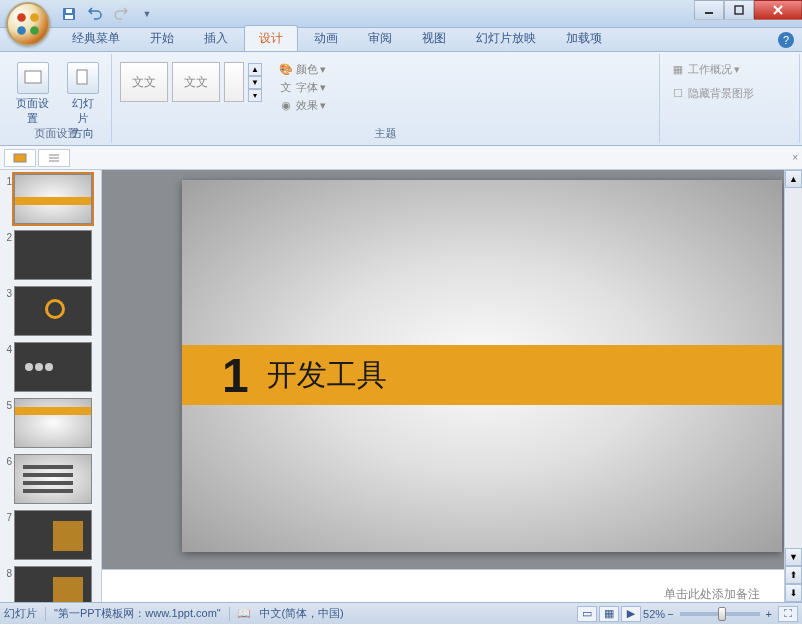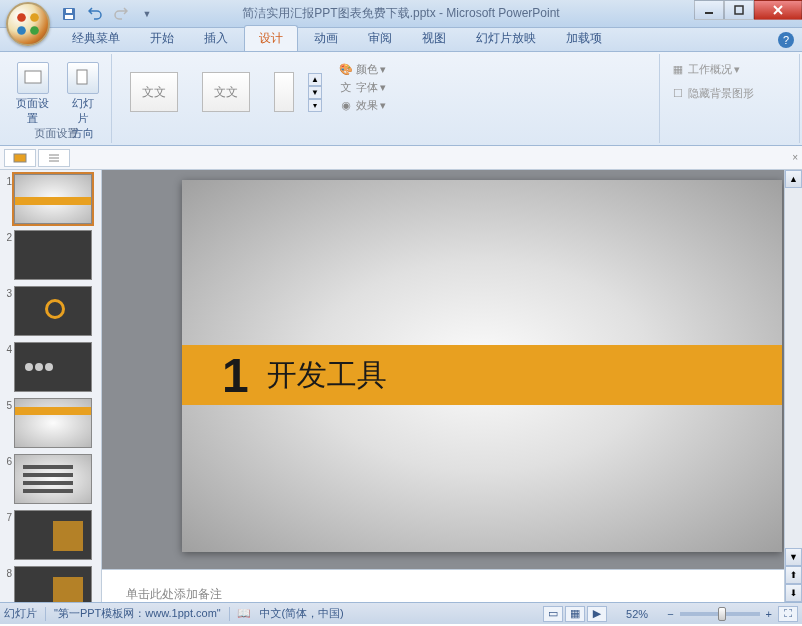--- a/index.html
+++ b/index.html
@@ -23,21 +23,21 @@
 .tab.active { background: #eef3fa; border: 1px solid #9fb8d6; border-bottom: none; color: #d06020; }
 .help-btn { position: absolute; right: 8px; top: 4px; width: 16px; height: 16px; border-radius: 50%; background: #3a7abd; color: #fff; font-size: 11px; display: flex; align-items: center; justify-content: center; cursor: pointer; }
 
 
 .ribbon { height: 94px; background: linear-gradient(#eef3fa, #dde8f5); border-bottom: 1px solid #9fb8d6; display: flex; padding: 2px; }
 .ribbon-group { border-right: 1px solid #c0d0e4; padding: 2px 6px; display: flex; flex-direction: column; position: relative; }
 .ribbon-group-label { position: absolute; bottom: 2px; left: 0; right: 0; text-align: center; font-size: 11px; color: #5a6e8c; }
 .ribbon-body { flex: 1; display: flex; align-items: flex-start; gap: 4px; padding-top: 4px; }
 .big-btn { display: flex; flex-direction: column; align-items: center; padding: 2px 6px; cursor: pointer; border-radius: 3px; font-size: 11px; color: #3a5a8a; text-align: center; }
 .big-icon { width: 32px; height: 32px; margin-bottom: 2px; background: linear-gradient(#fff, #d8e4f0); border: 1px solid #a8bcd8; border-radius: 2px; display: flex; align-items: center; justify-content: center; }
-.theme-box { width: 48px; height: 40px; background: linear-gradient(#fff, #eee); border: 1px solid #bbb; margin: 12px; display: flex; align-items: center; justify-content: center; font-size: 12px; color: #888; cursor: pointer; }
+.theme-box { width: 48px; height: 40px; background: linear-gradient(#fff, #eee); border: 1px solid #bbb; margin: 2px; display: flex; align-items: center; justify-content: center; font-size: 12px; color: #888; cursor: pointer; }
 .theme-gallery { display: flex; align-items: center; }
 .gallery-controls { display: flex; flex-direction: column; margin-left: 2px; }
 .gallery-ctrl { width: 14px; height: 13px; border: 1px solid #a8bcd8; background: #e8eef8; font-size: 8px; display: flex; align-items: center; justify-content: center; cursor: pointer; }
 .mini-row { display: flex; align-items: center; gap: 2px; padding: 1px 4px; font-size: 11px; color: #888; cursor: pointer; }
 .mini-icon { width: 16px; height: 16px; display: flex; align-items: center; justify-content: center; }
 .bg-group .mini-row { color: #999; }
 
 
 .outline-strip { height: 24px; background: #f4f6fa; border-bottom: 1px solid #c0cddc; display: flex; gap: 2px; padding: 2px 4px; align-items: center; }
 .outline-tab { width: 32px; height: 18px; border: 1px solid #c0cddc; background: #fff; display: flex; align-items: center; justify-content: center; cursor: pointer; }
@@ -55,21 +55,21 @@
 
 .editor { flex: 1; background: #8a8d92; position: relative; overflow: hidden; }
 .slide { position: absolute; left: 80px; top: 10px; width: 600px; height: 372px; background: radial-gradient(ellipse at center, #fcfcfc 0%, #e0e0e0 40%, #a0a0a0 100%); box-shadow: 0 2px 8px rgba(0,0,0,0.4); }
 .slide-band { position: absolute; left: 0; right: 0; top: 165px; height: 60px; background: #e8a020; display: flex; align-items: center; padding-left: 40px; }
 .slide-num { font-size: 48px; font-weight: bold; color: #1a1a1a; font-family: Arial; }
 .slide-title { font-size: 30px; color: #1a1a1a; margin-left: 18px; font-weight: 300; }
 .vscroll { position: absolute; right: 0; top: 0; bottom: 0; width: 18px; background: #e8ecf2; border-left: 1px solid #c0cddc; }
 .vscroll-btn { height: 18px; border: 1px solid #a8bcd8; background: linear-gradient(#f0f4fa, #d8e0ec); display: flex; align-items: center; justify-content: center; font-size: 9px; cursor: pointer; }
 .vscroll-bottom { position: absolute; bottom: 0; left: 0; right: 0; }
 
-.notes { height: 16px; background: #fff; border-top: 1px solid #c0cddc; padding: 16px 24px; font-size: 12px; color: #888; margin-right: 18px; }
+.notes { height: 16px; background: #fff; border-top: 1px solid #c0cddc; padding: 16px 24px; font-size: 12px; color: #888; margin-right: 18px; text-align: right; }
 
 
 .status-bar { height: 22px; background: linear-gradient(#dce4f0, #c8d6e8); border-top: 1px solid #9fb8d6; display: flex; align-items: center; font-size: 11px; color: #3a5a8a; padding: 0 4px; gap: 8px; }
 .status-sep { width: 1px; height: 14px; background: #a8bcd8; }
 .status-right { margin-left: auto; display: flex; align-items: center; gap: 2px; }
 .view-btn { width: 20px; height: 16px; border: 1px solid #a8bcd8; background: #eef3fa; cursor: pointer; display: flex; align-items: center; justify-content: center; }
 .zoom-slider { width: 80px; height: 4px; background: #a8bcd8; position: relative; margin: 0 4px; }
 .zoom-thumb { position: absolute; width: 8px; height: 14px; background: linear-gradient(#fff, #ccc); border: 1px solid #888; top: -5px; left: 38px; border-radius: 2px; }
 </style>
 </head>
@@ -97,21 +97,20 @@
           <path d="M4 7 L1 4 L4 1 M1 4 H9 A4 4 0 0 1 9 12 H6" stroke="#3a7abd" fill="none" stroke-width="1.5"></path>
         </svg>
       </div>
     <div class="qat-btn">
         <svg width="14" height="14" viewBox="0 0 14 14">
           <path d="M10 7 L13 4 L10 1 M13 4 H5 A4 4 0 0 0 5 12 H8" stroke="#b8b8b8" fill="none" stroke-width="1.5"></path>
         </svg>
       </div>
     <div class="qat-btn" style="font-size:9px;color:#5a6e8c">▼</div>
   </div>
-  <div class="title-text">简洁实用汇报PPT图表免费下载.pptx - Microsoft PowerPoint</div>
   <div class="win-controls">
     <div class="win-btn win-min">
         <svg width="10" height="10">
           <line x1="1" y1="8" x2="9" y2="8" stroke="#333" stroke-width="2"></line>
         </svg>
       </div>
     <div class="win-btn win-max">
         <svg width="10" height="10">
           <rect x="1" y="1" width="8" height="8" stroke="#333" fill="none" stroke-width="1.5"></rect>
         </svg>
@@ -173,20 +172,21 @@
           <div class="gallery-ctrl">▼</div>
           <div class="gallery-ctrl">▾</div>
         </div>
       </div>
       <div style="display:flex;flex-direction:column;margin-left:8px">
         <div class="mini-row"><span class="mini-icon">🎨</span><span>颜色</span> ▾</div>
         <div class="mini-row"><span class="mini-icon">文</span><span>字体</span> ▾</div>
         <div class="mini-row"><span class="mini-icon">◉</span><span>效果</span> ▾</div>
       </div>
     </div>
+    <div class="ribbon-group-label">主题</div>
   </div>
 
   <div class="ribbon-group bg-group" style="width:140px">
     <div class="ribbon-body" style="flex-direction:column;gap:6px">
       <div class="mini-row"><span class="mini-icon">▦</span><span>工作概况</span> ▾</div>
       <div class="mini-row">
           <span class="mini-icon">☐</span>
           <span>隐藏背景图形</span>
         </div>
     </div>
@@ -288,21 +288,21 @@
   <span>幻灯片</span>
   <div class="status-sep"></div>
   <span>"第一PPT模板网：www.1ppt.com"</span>
   <div class="status-sep"></div>
   <span>📖</span>
   <span>中文(简体，中国)</span>
   <div class="status-right">
     <div class="view-btn">▭</div>
     <div class="view-btn">▦</div>
     <div class="view-btn">▶</div>
-    <span style="margin:0 17px">52%</span>
+    <span style="margin:0 0">52%</span>
     <span style="cursor:pointer">−</span>
     <div class="zoom-slider">
         <div class="zoom-thumb"></div>
       </div>
     <span style="cursor:pointer">+</span>
     <div class="view-btn" style="margin-left:4px">⛶</div>
   </div>
 </div>
 
 </body></html>

